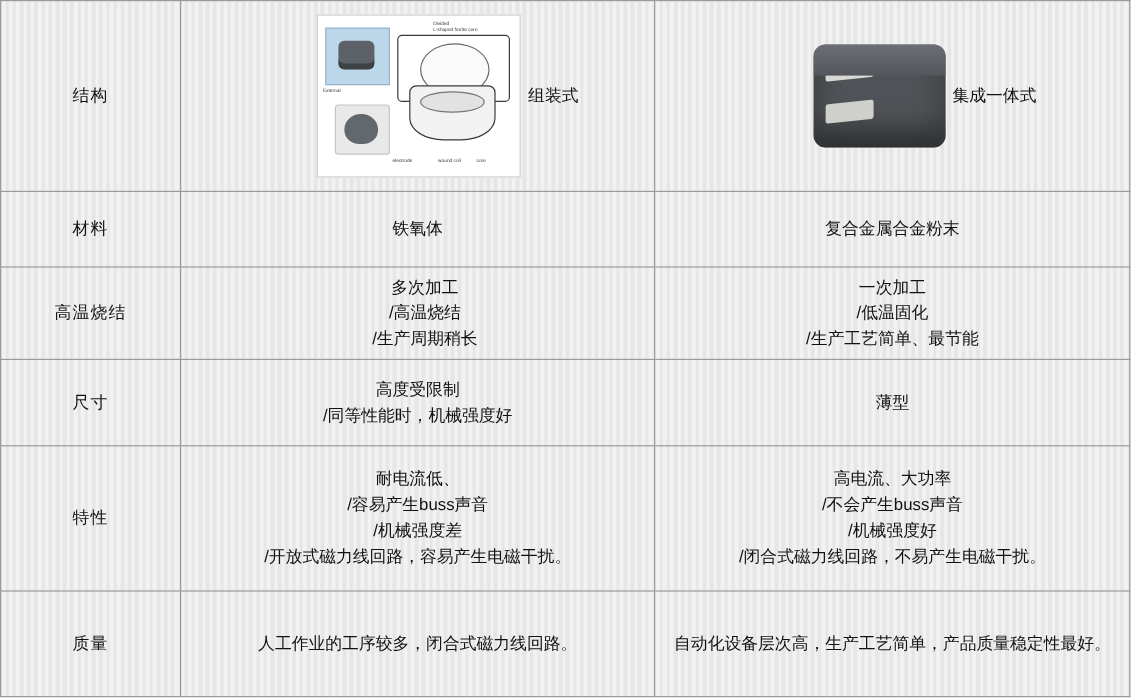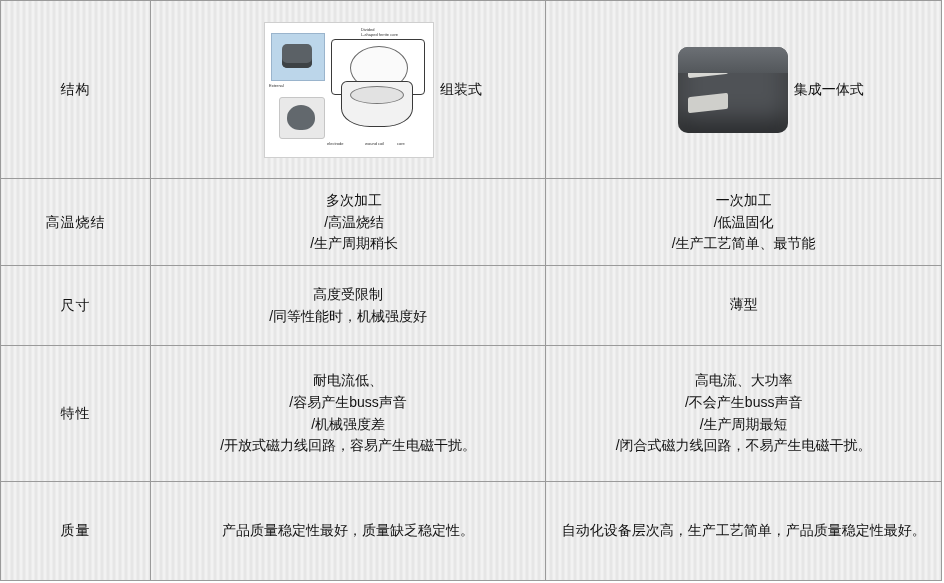--- a/index.html
+++ b/index.html
@@ -227,50 +227,55 @@
         <td class="col-b">
           <div class="struct-cell">
             <div class="fig-integrated">
               <div class="fi-top"></div>
             </div>
             <span class="struct-caption">集成一体式</span>
           </div>
         </td>
       </tr>
 
+      <tr style="height:60px;">
+        <td class="label-col">材料</td>
+        <td class="col-a" style="white-space:pre-line;">铁氧体</td>
+        <td class="col-b" style="white-space:pre-line;">复合金属合金粉末</td>
+      </tr>
 
       <tr style="height:68px;">
         <td class="label-col">高温烧结</td>
         <td class="col-a" style="white-space:pre-line;padding-left:20px;">多次加工
 /高温烧结
 /生产周期稍长</td>
         <td class="col-b" style="white-space:pre-line;">一次加工
 /低温固化
 /生产工艺简单、最节能</td>
       </tr>
 
       <tr style="height:68px;">
         <td class="label-col">尺寸</td>
         <td class="col-a" style="white-space:pre-line;">高度受限制
 /同等性能时，机械强度好</td>
-        <td class="col-b" style="white-space:pre-line;font-family:Liberation Mono, monospace;">薄型</td>
+        <td class="col-b" style="white-space:pre-line;">薄型</td>
       </tr>
 
       <tr style="height:116px;">
         <td class="label-col">特性</td>
         <td class="col-a" style="white-space:pre-line;">耐电流低、
 /容易产生buss声音
 /机械强度差
 /开放式磁力线回路，容易产生电磁干扰。</td>
         <td class="col-b" style="white-space:pre-line;">高电流、大功率
 /不会产生buss声音
-/生产周期最短
+/机械强度好
 /闭合式磁力线回路，不易产生电磁干扰。</td>
       </tr>
 
       <tr style="height:84px;">
         <td class="label-col">质量</td>
-        <td class="col-a left-text">产品质量稳定性最好，质量缺乏稳定性。</td>
+        <td class="col-a left-text">人工作业的工序较多，闭合式磁力线回路。</td>
         <td class="col-b left-text">自动化设备层次高，生产工艺简单，产品质量稳定性最好。</td>
       </tr>
     </tbody>
   </table>
 </div>
 
 </body></html>

